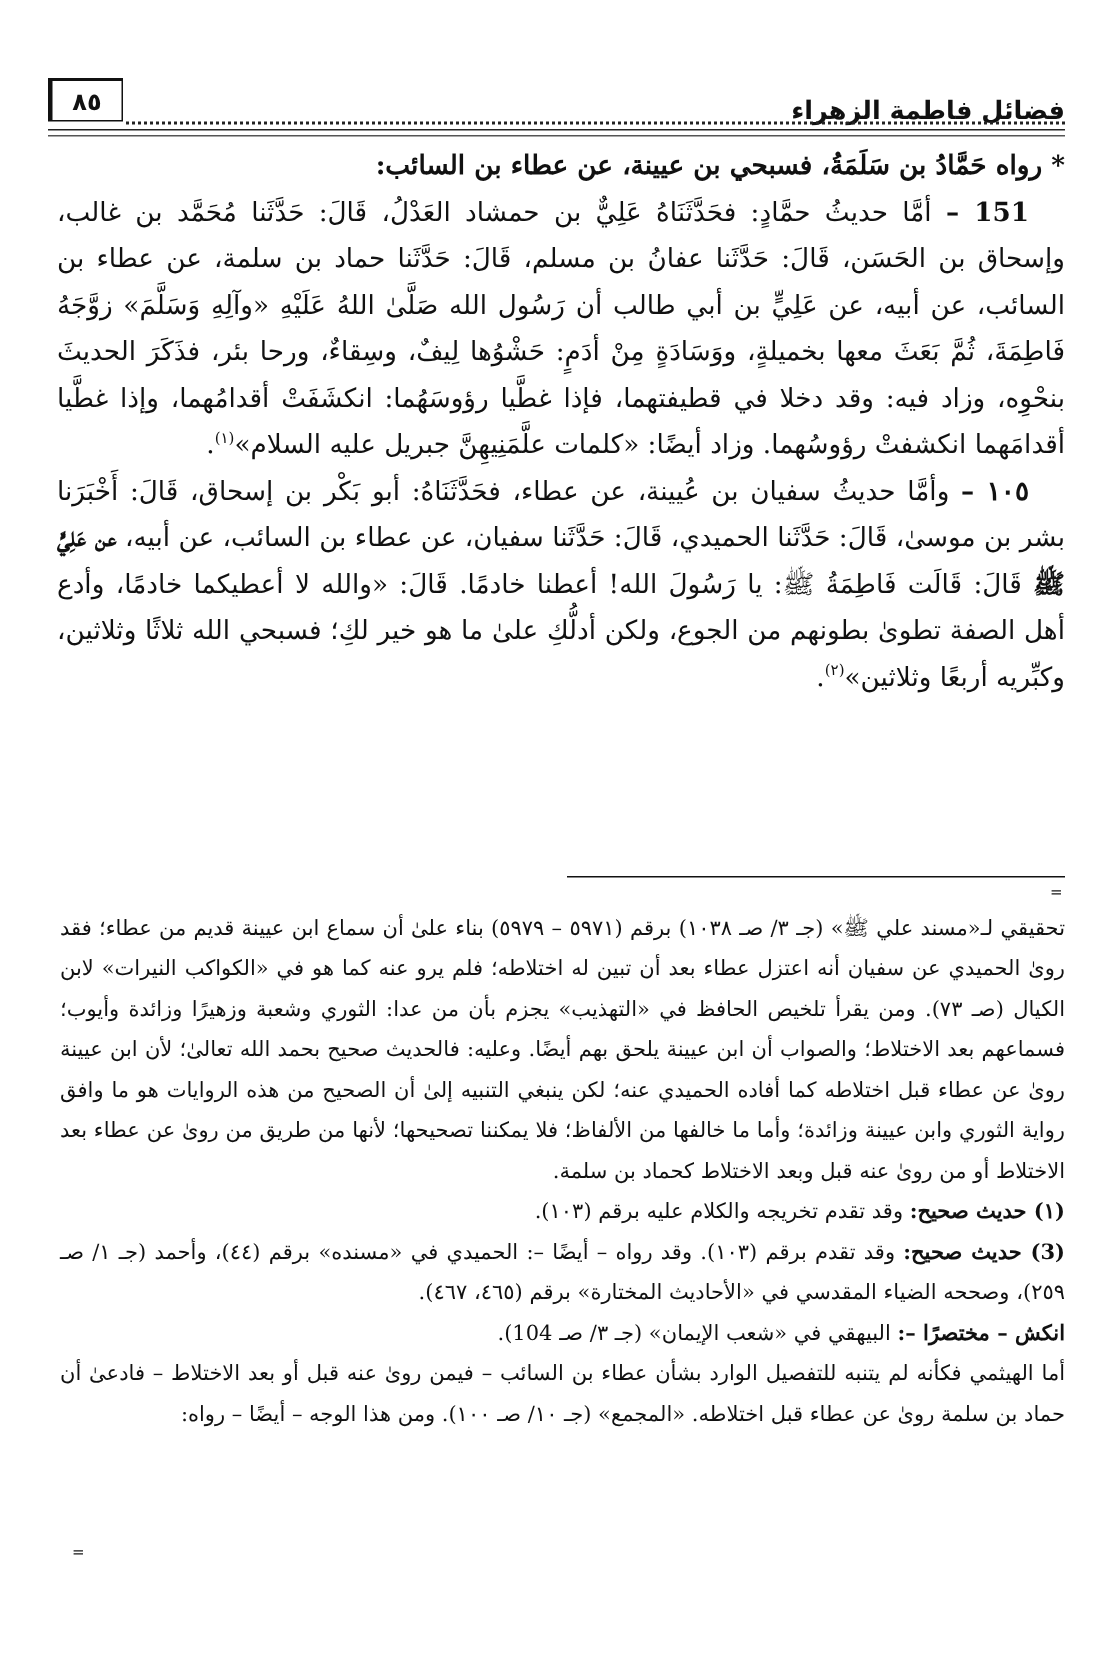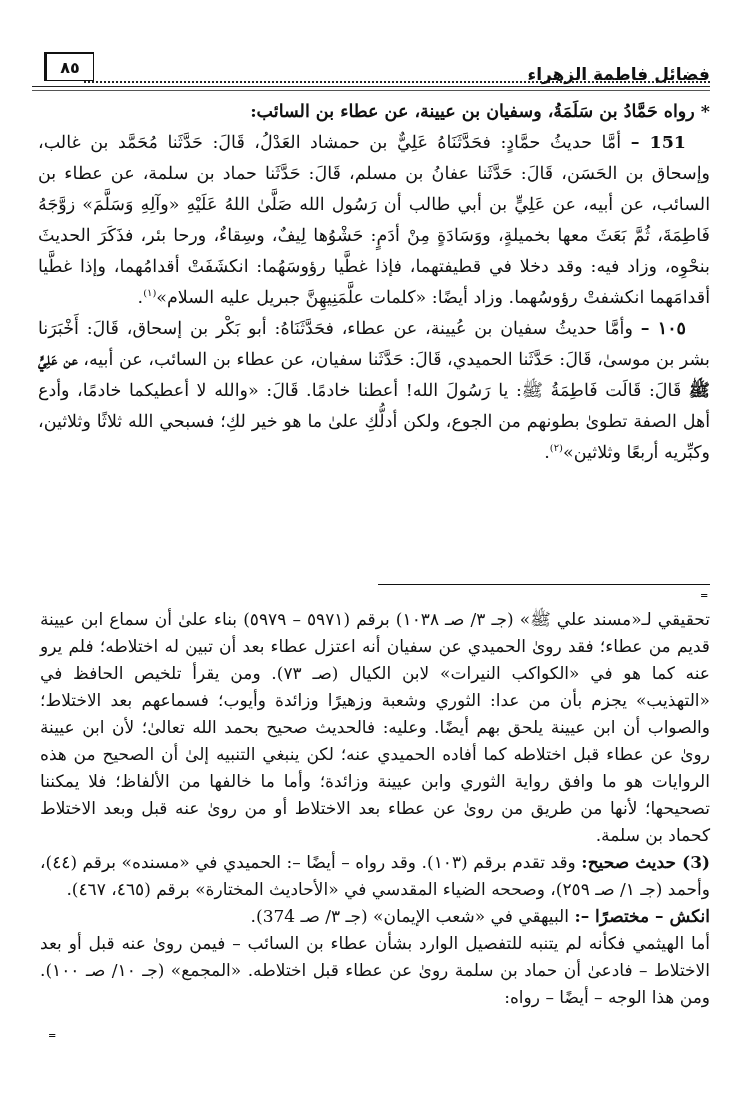--- a/index.html
+++ b/index.html
@@ -5,21 +5,21 @@
   html, body { margin: 0; padding: 0; background: #ffffff; }
   body { width: 746px; height: 1104px; position: relative; overflow: hidden; color: #111; }
   .page { position: absolute; left: 0; top: 0; width: 746px; height: 1104px; }
 
   
   .header { position: absolute; left: 32px; top: 48px; width: 678px; height: 40px; }
   .page-num-box {
     position: absolute; left: 0; top: 4px; width: 46px; height: 26px;
     border: 1.5px solid #111; border-left-width: 3px; border-top-width: 2px;
     background: #fff; display: flex; align-items: center; justify-content: center;
-    font-family: "DejaVu Sans", sans-serif; font-weight: bold; font-size: 16px; margin-left: 12px;
+    font-family: "DejaVu Sans", sans-serif; font-weight: bold; font-size: 16px;
   }
   .running-title {
     position: absolute; right: 0; top: 16px; direction: rtl;
     font-family: "DejaVu Sans", sans-serif; font-weight: bold; font-size: 17px;
   }
   .dot-rule {
     position: absolute; left: 52px; right: 0; top: 33px; height: 0;
     border-top: 2px dotted #222;
   }
   .double-rule {
@@ -40,62 +40,66 @@
   sup { font-size: 10px; line-height: 0; }
 
   
   .fn-separator { position: absolute; left: 378px; top: 584px; width: 332px; border-top: 1.5px solid #111; }
   .fn-cont-mark { position: absolute; left: 700px; top: 590px; font-size: 10px; font-family: "DejaVu Sans", sans-serif; }
 
   
   .footnotes {
     position: absolute; left: 40px; top: 606px; width: 670px;
     direction: rtl; text-align: justify;
-    font-family: "DejaVu Serif", serif; font-size: 17px; line-height: 27px;
+    font-family: "DejaVu Serif", serif; font-size: 14px; line-height: 27px;
   }
   .footnotes p { margin: 0; text-align-last: right; }
   .footnotes .b { font-weight: bold; }
   .end-mark { position: absolute; left: 48px; top: 1030px; font-size: 10px; font-family: "DejaVu Sans", sans-serif; }
 </style>
 </head>
 <body>
 
 <div class="page">
 
   <div class="header">
     <div class="page-num-box">٨٥</div>
     <div class="running-title">فضائل فاطمة الزهراء</div>
     <div class="dot-rule"></div>
     <div class="double-rule"></div>
   </div>
 
   <div class="main">
-    <p class="lead">* رواه حَمَّادُ بن سَلَمَةُ، وسفيان بن عيينة، عن عطاء بن السائب:</p>
+    <p class="lead">* رواه حَمَّادُ بن سَلَمَةُ، فسبحي بن عيينة، عن عطاء بن السائب:</p>
     <p class="hadith">
       <span class="b">151 –</span>
       <span>أمَّا حديثُ حمَّادٍ: فحَدَّثَنَاهُ عَلِيٌّ بن حمشاد العَدْلُ، قَالَ: حَدَّثَنا مُحَمَّد بن غالب، وإسحاق بن الحَسَن، قَالَ: حَدَّثَنا عفانُ بن مسلم، قَالَ: حَدَّثَنا حماد بن سلمة، عن عطاء بن السائب، عن أبيه، عن عَلِيٍّ بن أبي طالب أن رَسُول الله صَلَّىٰ اللهُ عَلَيْهِ «وآلِهِ وَسَلَّمَ» زوَّجَهُ فَاطِمَةَ، ثُمَّ بَعَثَ معها بخميلةٍ، ووَسَادَةٍ مِنْ أدَمٍ: حَشْوُها لِيفٌ، وسِقاءٌ، ورحا بئر، فذَكَرَ الحديثَ بنحْوِه، وزاد فيه: وقد دخلا في قطيفتهما، فإذا غطَّيا رؤوسَهُما: انكشَفَتْ أقدامُهما، وإذا غطَّيا أقدامَهما انكشفتْ رؤوسُهما. وزاد أيضًا: «كلمات علَّمَنِيهِنَّ جبريل عليه السلام»</span><sup>(١)</sup><span>.</span>
     </p>
     <p class="hadith">
       <span class="b">١٠٥ –</span>
       <span>وأمَّا حديثُ سفيان بن عُيينة، عن عطاء، فحَدَّثَنَاهُ: أبو بَكْر بن إسحاق، قَالَ: أَخْبَرَنا بشر بن موسىٰ، قَالَ: حَدَّثَنا الحميدي، قَالَ: حَدَّثَنا سفيان، عن عطاء بن السائب، عن أبيه،</span>
       <span class="b">عن عَلِيٍّ ﷺ</span>
       <span>قَالَ: قَالَت فَاطِمَةُ ﷺ: يا رَسُولَ الله! أعطنا خادمًا. قَالَ: «والله لا أعطيكما خادمًا، وأدع أهل الصفة تطوىٰ بطونهم من الجوع، ولكن أدلُّكِ علىٰ ما هو خير لكِ؛ فسبحي الله ثلاثًا وثلاثين، وكبِّريه أربعًا وثلاثين»</span><sup>(٢)</sup><span>.</span>
     </p>
   </div>
 
   <div class="fn-separator"></div>
   <div class="fn-cont-mark">=</div>
 
   <div class="footnotes">
     <p>تحقيقي لـ«مسند علي ﷺ» (جـ ٣/ صـ ١٠٣٨) برقم (٥٩٧١ – ٥٩٧٩) بناء علىٰ أن سماع ابن عيينة قديم من عطاء؛ فقد روىٰ الحميدي عن سفيان أنه اعتزل عطاء بعد أن تبين له اختلاطه؛ فلم يرو عنه كما هو في «الكواكب النيرات» لابن الكيال (صـ ٧٣). ومن يقرأ تلخيص الحافظ في «التهذيب» يجزم بأن من عدا: الثوري وشعبة وزهيرًا وزائدة وأيوب؛ فسماعهم بعد الاختلاط؛ والصواب أن ابن عيينة يلحق بهم أيضًا. وعليه: فالحديث صحيح بحمد الله تعالىٰ؛ لأن ابن عيينة روىٰ عن عطاء قبل اختلاطه كما أفاده الحميدي عنه؛ لكن ينبغي التنبيه إلىٰ أن الصحيح من هذه الروايات هو ما وافق رواية الثوري وابن عيينة وزائدة؛ وأما ما خالفها من الألفاظ؛ فلا يمكننا تصحيحها؛ لأنها من طريق من روىٰ عن عطاء بعد الاختلاط أو من روىٰ عنه قبل وبعد الاختلاط كحماد بن سلمة.</p>
     <p>
+      <span class="b">(١) حديث صحيح:</span>
+      <span>وقد تقدم تخريجه والكلام عليه برقم (١٠٣).</span>
+    </p>
+    <p>
       <span class="b">(3) حديث صحيح:</span>
       <span>وقد تقدم برقم (١٠٣). وقد رواه – أيضًا –: الحميدي في «مسنده» برقم (٤٤)، وأحمد (جـ ١/ صـ ٢٥٩)، وصححه الضياء المقدسي في «الأحاديث المختارة» برقم (٤٦٥، ٤٦٧).</span>
     </p>
     <p>
       <span class="b">انكش – مختصرًا –:</span>
-      <span>البيهقي في «شعب الإيمان» (جـ ٣/ صـ 374).</span>
+      <span>البيهقي في «شعب الإيمان» (جـ ٣/ صـ 104).</span>
     </p>
     <p>أما الهيثمي فكأنه لم يتنبه للتفصيل الوارد بشأن عطاء بن السائب – فيمن روىٰ عنه قبل أو بعد الاختلاط – فادعىٰ أن حماد بن سلمة روىٰ عن عطاء قبل اختلاطه. «المجمع» (جـ ١٠/ صـ ١٠٠). ومن هذا الوجه – أيضًا – رواه:</p>
   </div>
 
   <div class="end-mark">=</div>
 </div>
 
 </body></html>

